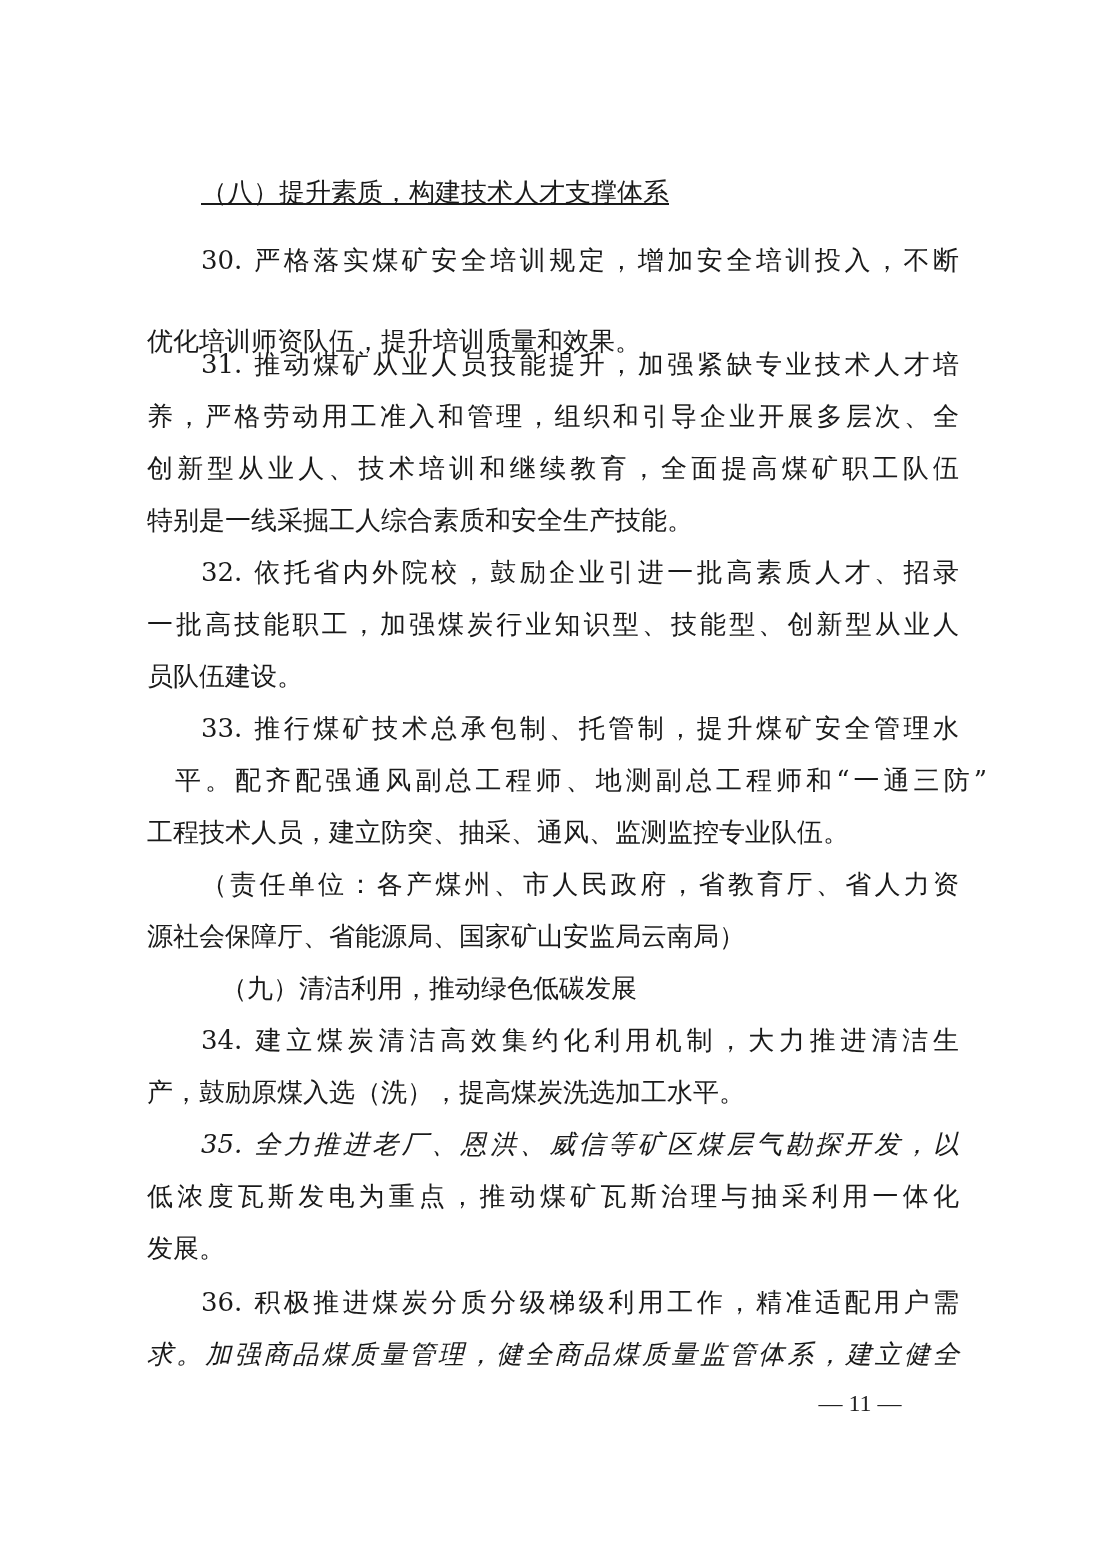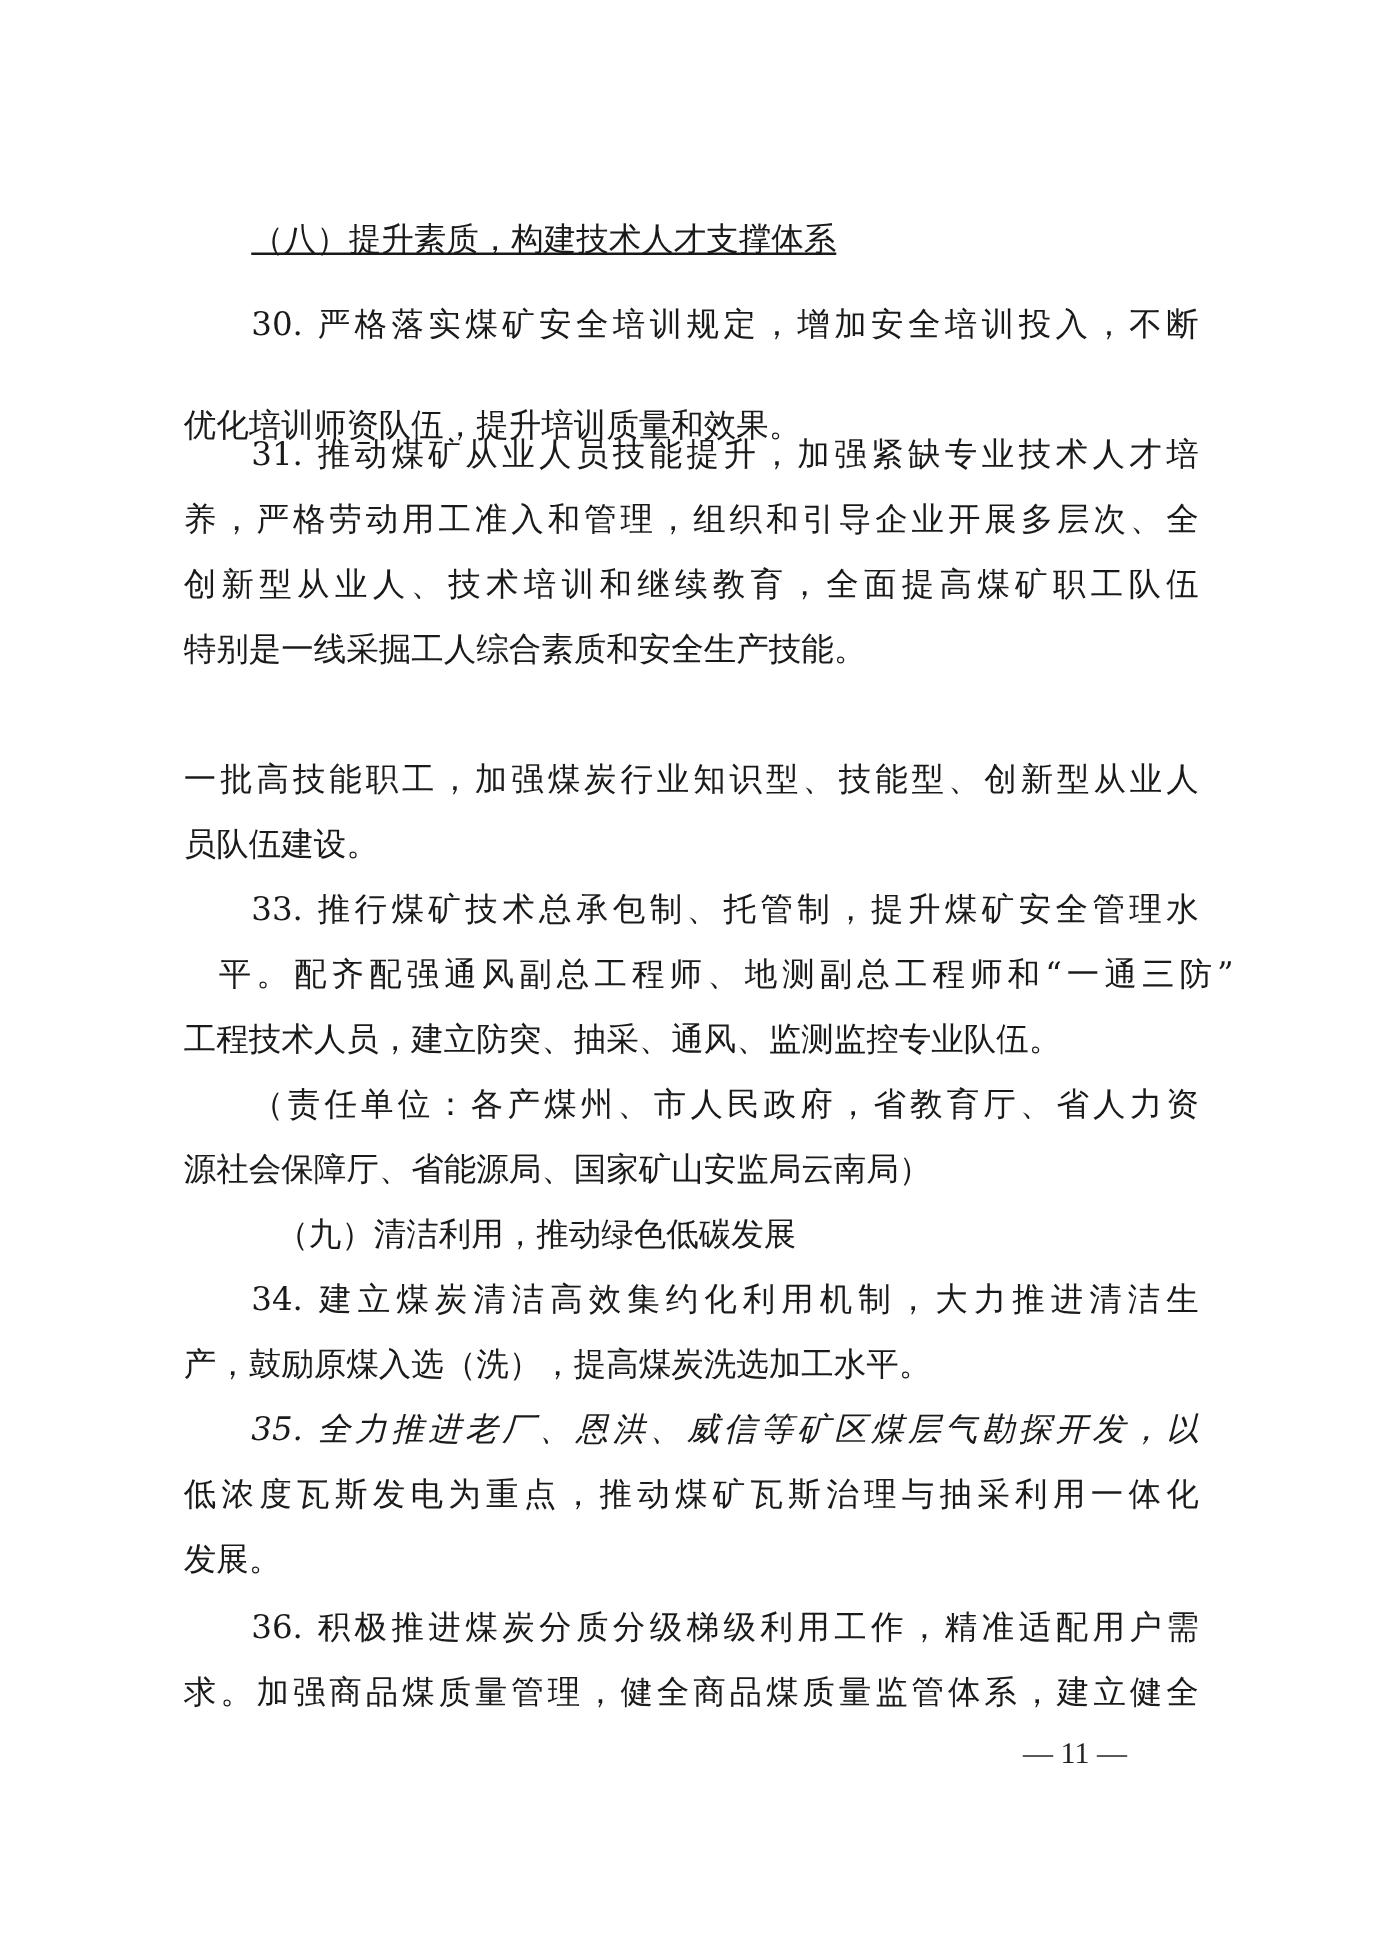--- a/index.html
+++ b/index.html
@@ -57,28 +57,29 @@
 
 <div class="page" id="page">
   <div class="pagenum">— 11 —</div>
 <div class="line indent heading" style="top: 172px; text-decoration: underline;">（八）提升素质，构建技术人才支撑体系</div>
     <div class="line indent justify" style="top: 240px;">30. 严格落实煤矿安全培训规定，增加安全培训投入，不断</div>
     <div class="line" style="top: 292px; margin-top: 29px;">优化培训师资队伍，提升培训质量和效果。</div>
     <div class="line indent justify" style="top: 344px;">31. 推动煤矿从业人员技能提升，加强紧缺专业技术人才培</div>
     <div class="line justify" style="top: 396px;">养，严格劳动用工准入和管理，组织和引导企业开展多层次、全</div>
     <div class="line justify" style="top: 448px;">创新型从业人、技术培训和继续教育，全面提高煤矿职工队伍</div>
     <div class="line" style="top: 500px;">特别是一线采掘工人综合素质和安全生产技能。</div>
+    <div class="line indent justify" style="top: 552px;">32. 依托省内外院校，鼓励企业引进一批高素质人才、招录</div>
     <div class="line justify" style="top: 604px;">一批高技能职工，加强煤炭行业知识型、技能型、创新型从业人</div>
     <div class="line" style="top: 656px;">员队伍建设。</div>
     <div class="line indent justify" style="top: 708px;">33. 推行煤矿技术总承包制、托管制，提升煤矿安全管理水</div>
     <div class="line justify" style="top: 760px; margin-left: 28px;">平。配齐配强通风副总工程师、地测副总工程师和“一通三防”</div>
     <div class="line" style="top: 812px;">工程技术人员，建立防突、抽采、通风、监测监控专业队伍。</div>
     <div class="line indent justify" style="top: 864px;">（责任单位：各产煤州、市人民政府，省教育厅、省人力资</div>
     <div class="line" style="top: 916px;">源社会保障厅、省能源局、国家矿山安监局云南局）</div>
     <div class="line indent heading" style="top: 968px; margin-left: 20px;">（九）清洁利用，推动绿色低碳发展</div>
     <div class="line indent justify" style="top: 1020px;">34. 建立煤炭清洁高效集约化利用机制，大力推进清洁生</div>
     <div class="line" style="top: 1072px;">产，鼓励原煤入选（洗），提高煤炭洗选加工水平。</div>
     <div class="line indent justify" style="top: 1124px; font-style: italic;">35. 全力推进老厂、恩洪、威信等矿区煤层气勘探开发，以</div>
     <div class="line justify" style="top: 1176px;">低浓度瓦斯发电为重点，推动煤矿瓦斯治理与抽采利用一体化</div>
     <div class="line" style="top: 1228px;">发展。</div>
     <div class="line indent justify" style="top: 1282px;">36. 积极推进煤炭分质分级梯级利用工作，精准适配用户需</div>
-    <div class="line justify" style="top: 1334px;">求。加强商品煤质量管理，健全商品煤质量监管体系，建立健全</div>
+    <div class="line justify" style="top: 1334px; font-style: italic;">求。加强商品煤质量管理，健全商品煤质量监管体系，建立健全</div>
   </div>
 
 </body></html>

